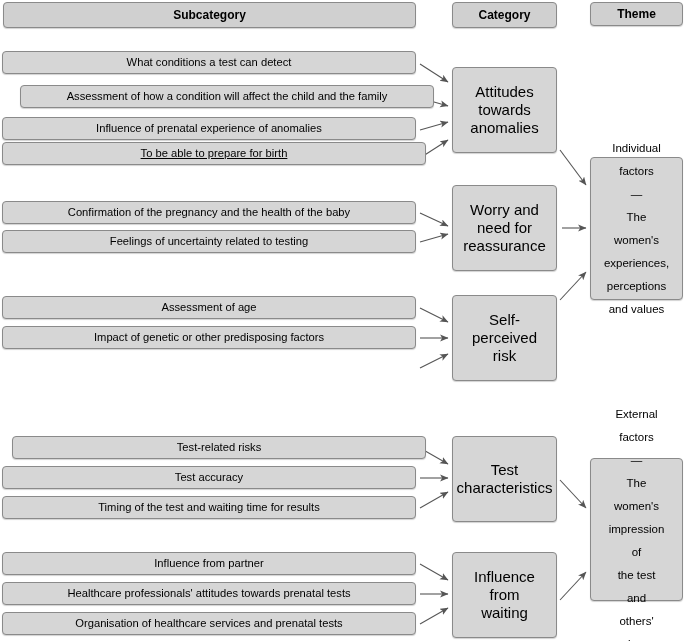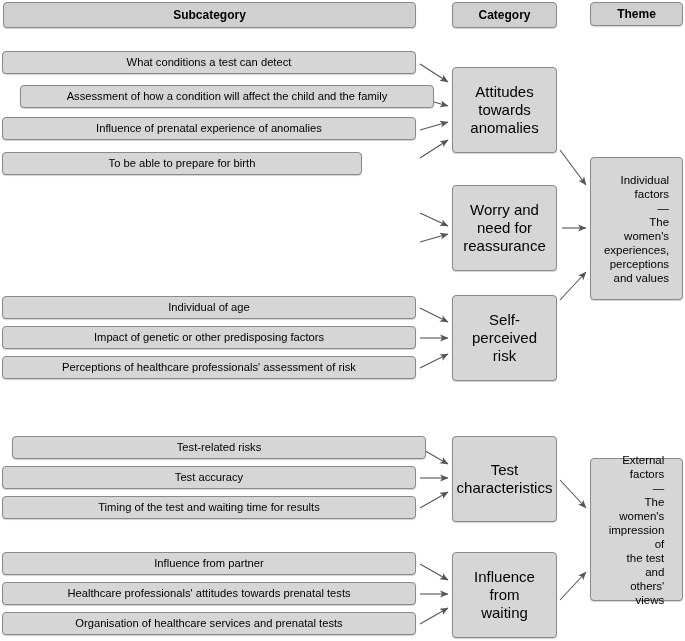--- a/index.html
+++ b/index.html
@@ -41,23 +41,22 @@
   .sub-box {
     font-size: 11.2px;
   }
   .cat-box {
     font-size: 15px;
     line-height: 18px;
     white-space: pre-line;
   }
   .theme-box {
     font-size: 11.5px;
-    line-height: 14px;
+    line-height: 23px;
     white-space: pre-line;
-    text-align: right;
   }
   svg.arrows {
     position: absolute;
     left: 0;
     top: 0;
     width: 685px;
     height: 641px;
     pointer-events: none;
   }
 </style>
@@ -105,26 +104,27 @@
       <path d="M560,300 L586,272"></path>
 
       <path d="M560,480 L586,508"></path>
       <path d="M560,600 L586,572"></path>
     </g>
   </svg>
 
   <div class="box sub-box" style="left:2px; top:51px; width:414px; height:23px;">What conditions a test can detect</div>
   <div class="box sub-box" style="left:20px; top:85px; width:414px; height:23px;">Assessment of how a condition will affect the child and the family</div>
   <div class="box sub-box" style="left:2px; top:117px; width:414px; height:23px;">Influence of prenatal experience of anomalies</div>
-  <div class="box sub-box" style="left:2px; top:152px; width:360px; height:23px;">To be able to prepare for birth</div>
+  <div class="box sub-box" style="left:2px; top:142px; width:424px; height:23px;text-decoration:underline;">To be able to prepare for birth</div>
 
+  <div class="box sub-box" style="left:2px; top:201px; width:414px; height:23px;">Confirmation of the pregnancy and the health of the baby</div>
+  <div class="box sub-box" style="left:2px; top:230px; width:414px; height:23px;">Feelings of uncertainty related to testing</div>
 
-  <div class="box sub-box" style="left:2px; top:296px; width:414px; height:23px;">Individual of age</div>
+  <div class="box sub-box" style="left:2px; top:296px; width:414px; height:23px;">Assessment of age</div>
   <div class="box sub-box" style="left:2px; top:326px; width:414px; height:23px;">Impact of genetic or other predisposing factors</div>
-  <div class="box sub-box" style="left:2px; top:356px; width:414px; height:23px;">Perceptions of healthcare professionals' assessment of risk</div>
 
   <div class="box sub-box" style="left:12px; top:436px; width:414px; height:23px;">Test-related risks</div>
   <div class="box sub-box" style="left:2px; top:496px; width:414px; height:23px;">Timing of the test and waiting time for results</div>
   <div class="box sub-box" style="left:2px; top:466px; width:414px; height:23px;">Test accuracy</div>
 
   <div class="box sub-box" style="left:2px; top:552px; width:414px; height:23px;">Influence from partner</div>
   <div class="box sub-box" style="left:2px; top:582px; width:414px; height:23px;">Healthcare professionals' attitudes towards prenatal tests</div>
   <div class="box sub-box" style="left:2px; top:612px; width:414px; height:23px;">Organisation of healthcare services and prenatal tests</div>
 
   <div class="box cat-box" style="left:452px; top:67px; width:105px; height:86px;">Attitudes

